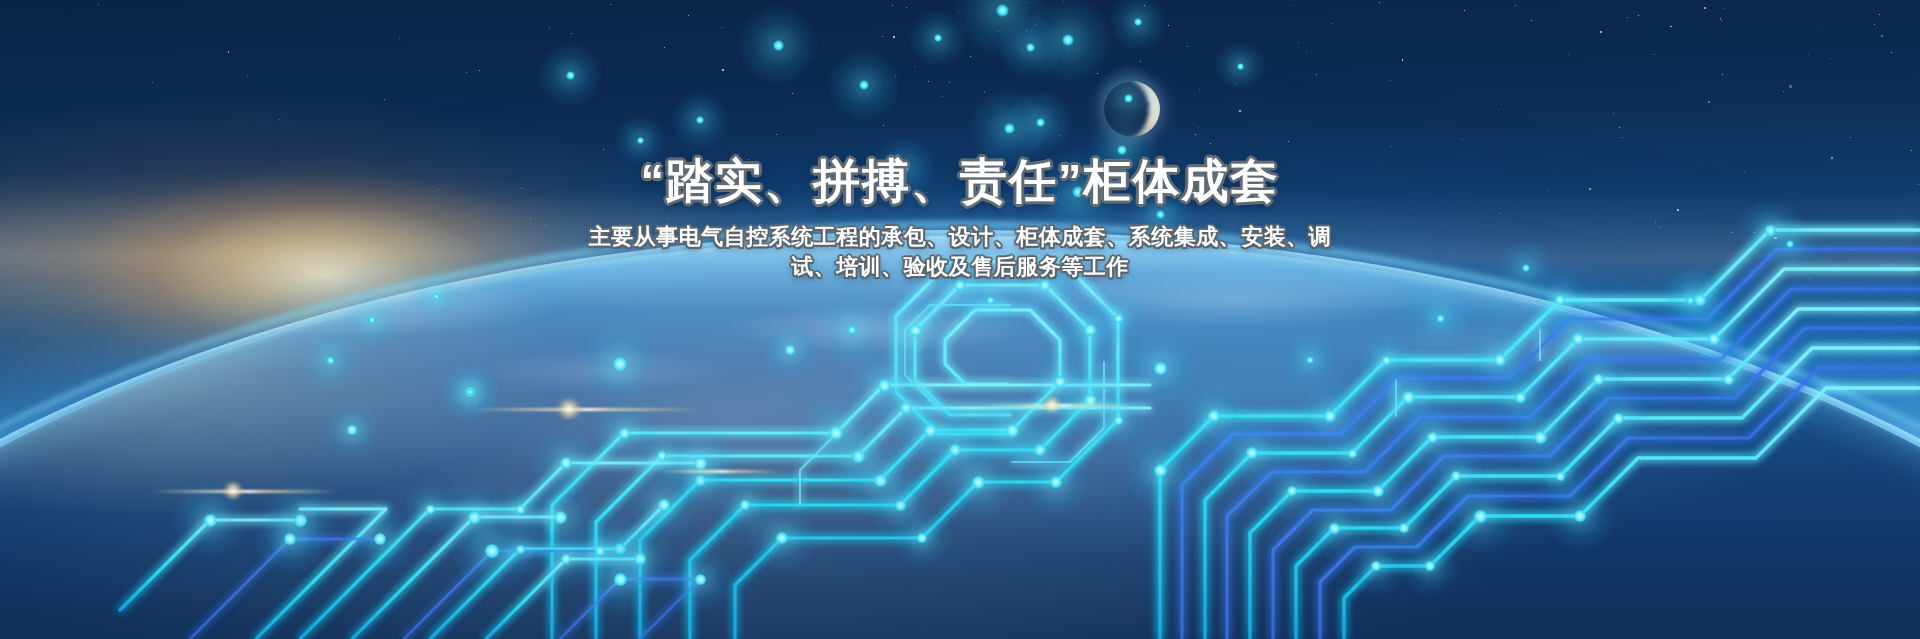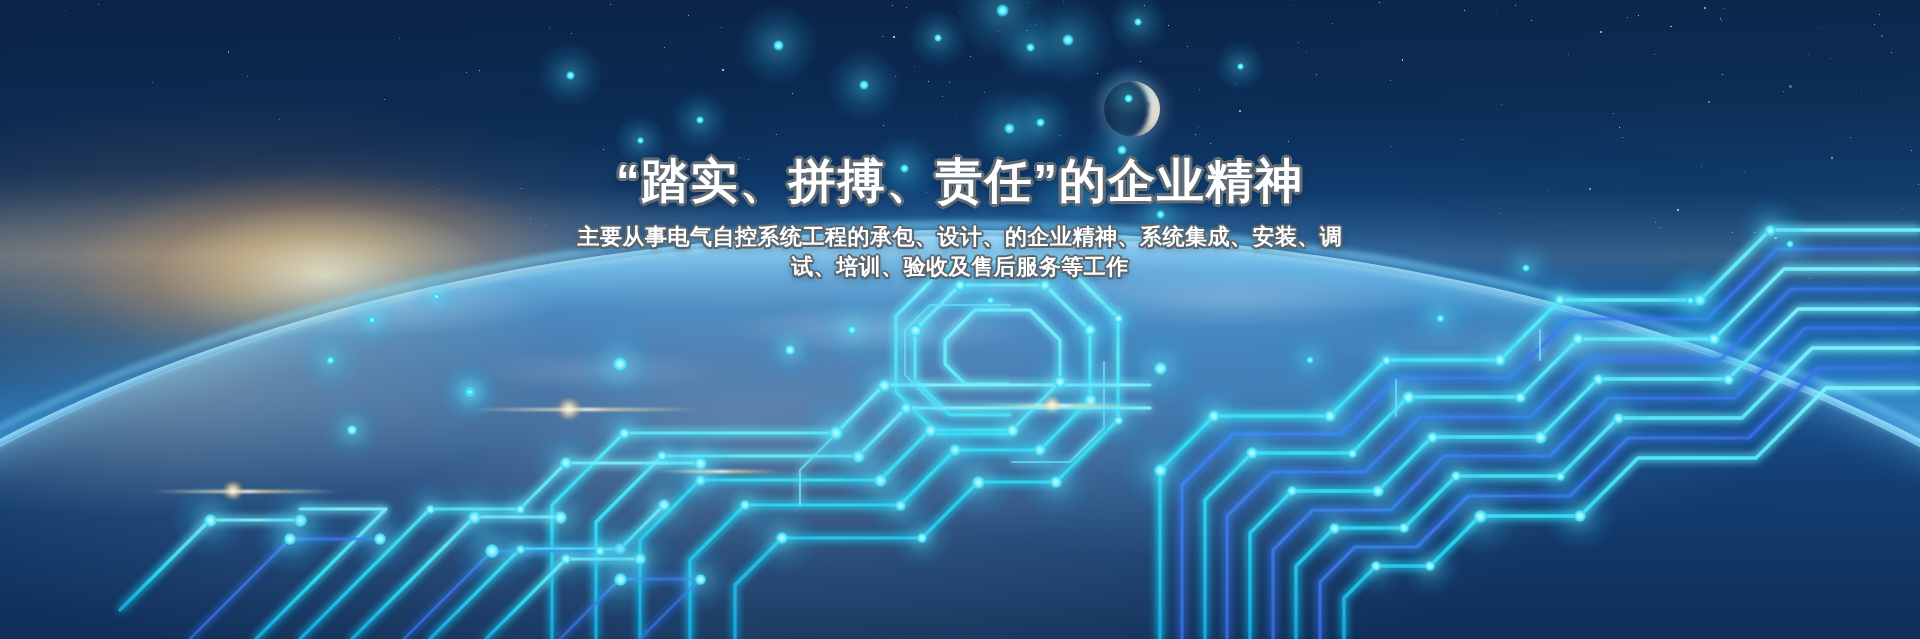--- a/index.html
+++ b/index.html
@@ -592,18 +592,18 @@
     <div class="flare" style="left:470px;top:408px;width:230px;"></div>
     <div class="flare-core" style="left:556px;top:398px;width:26px;height:22px;"></div>
     <div class="flare" style="left:150px;top:490px;width:190px;"></div>
     <div class="flare-core" style="left:222px;top:481px;width:22px;height:19px;"></div>
     <div class="flare" style="left:980px;top:404px;width:160px;"></div>
     <div class="flare-core" style="left:1042px;top:396px;width:20px;height:17px;"></div>
     <div class="flare" style="left:660px;top:470px;width:120px;"></div>
   </div>
 
   <div class="text-block">
-    <div class="headline">“踏实、拼搏、责任”的企业精神</div>
-    <div class="sub sub-1">主要从事电气自控系统工程的承包、设计、的企业精神、系统集成、安装、调</div>
+    <div class="headline">“踏实、拼搏、责任”柜体成套</div>
+    <div class="sub sub-1">主要从事电气自控系统工程的承包、设计、柜体成套、系统集成、安装、调</div>
     <div class="sub sub-2">试、培训、验收及售后服务等工作</div>
   </div>
 
 </div>
 
 </body></html>

